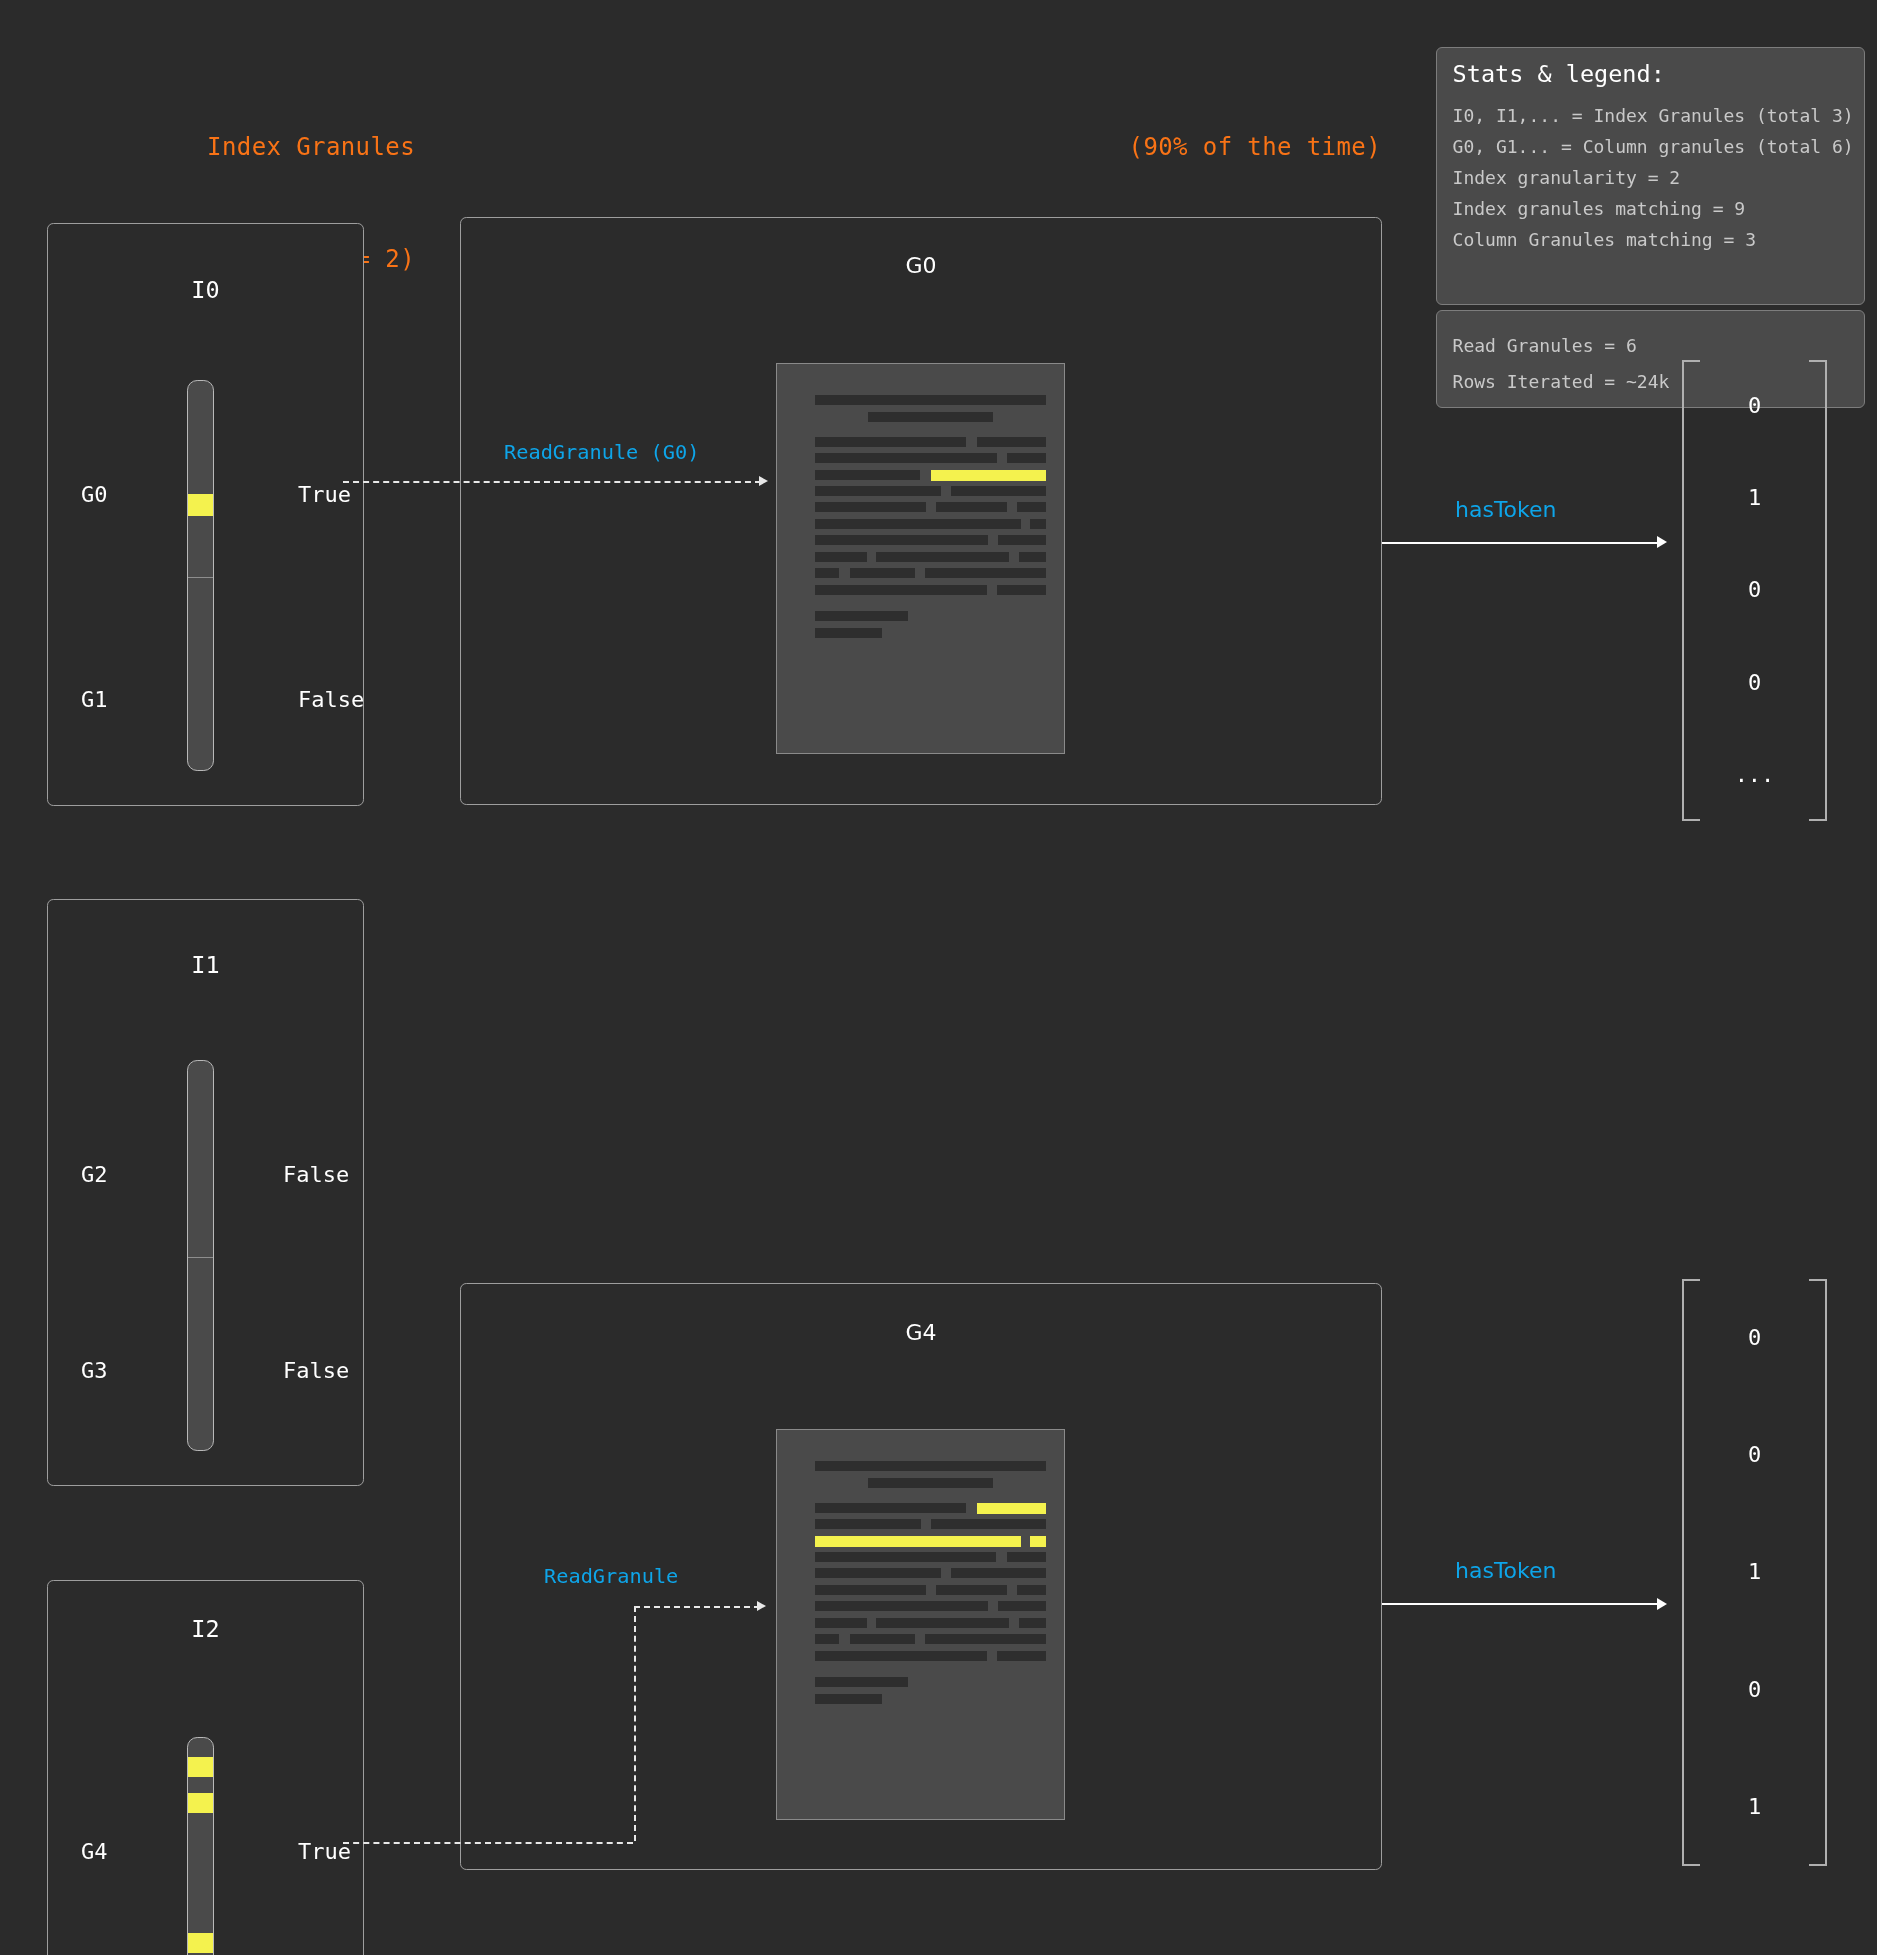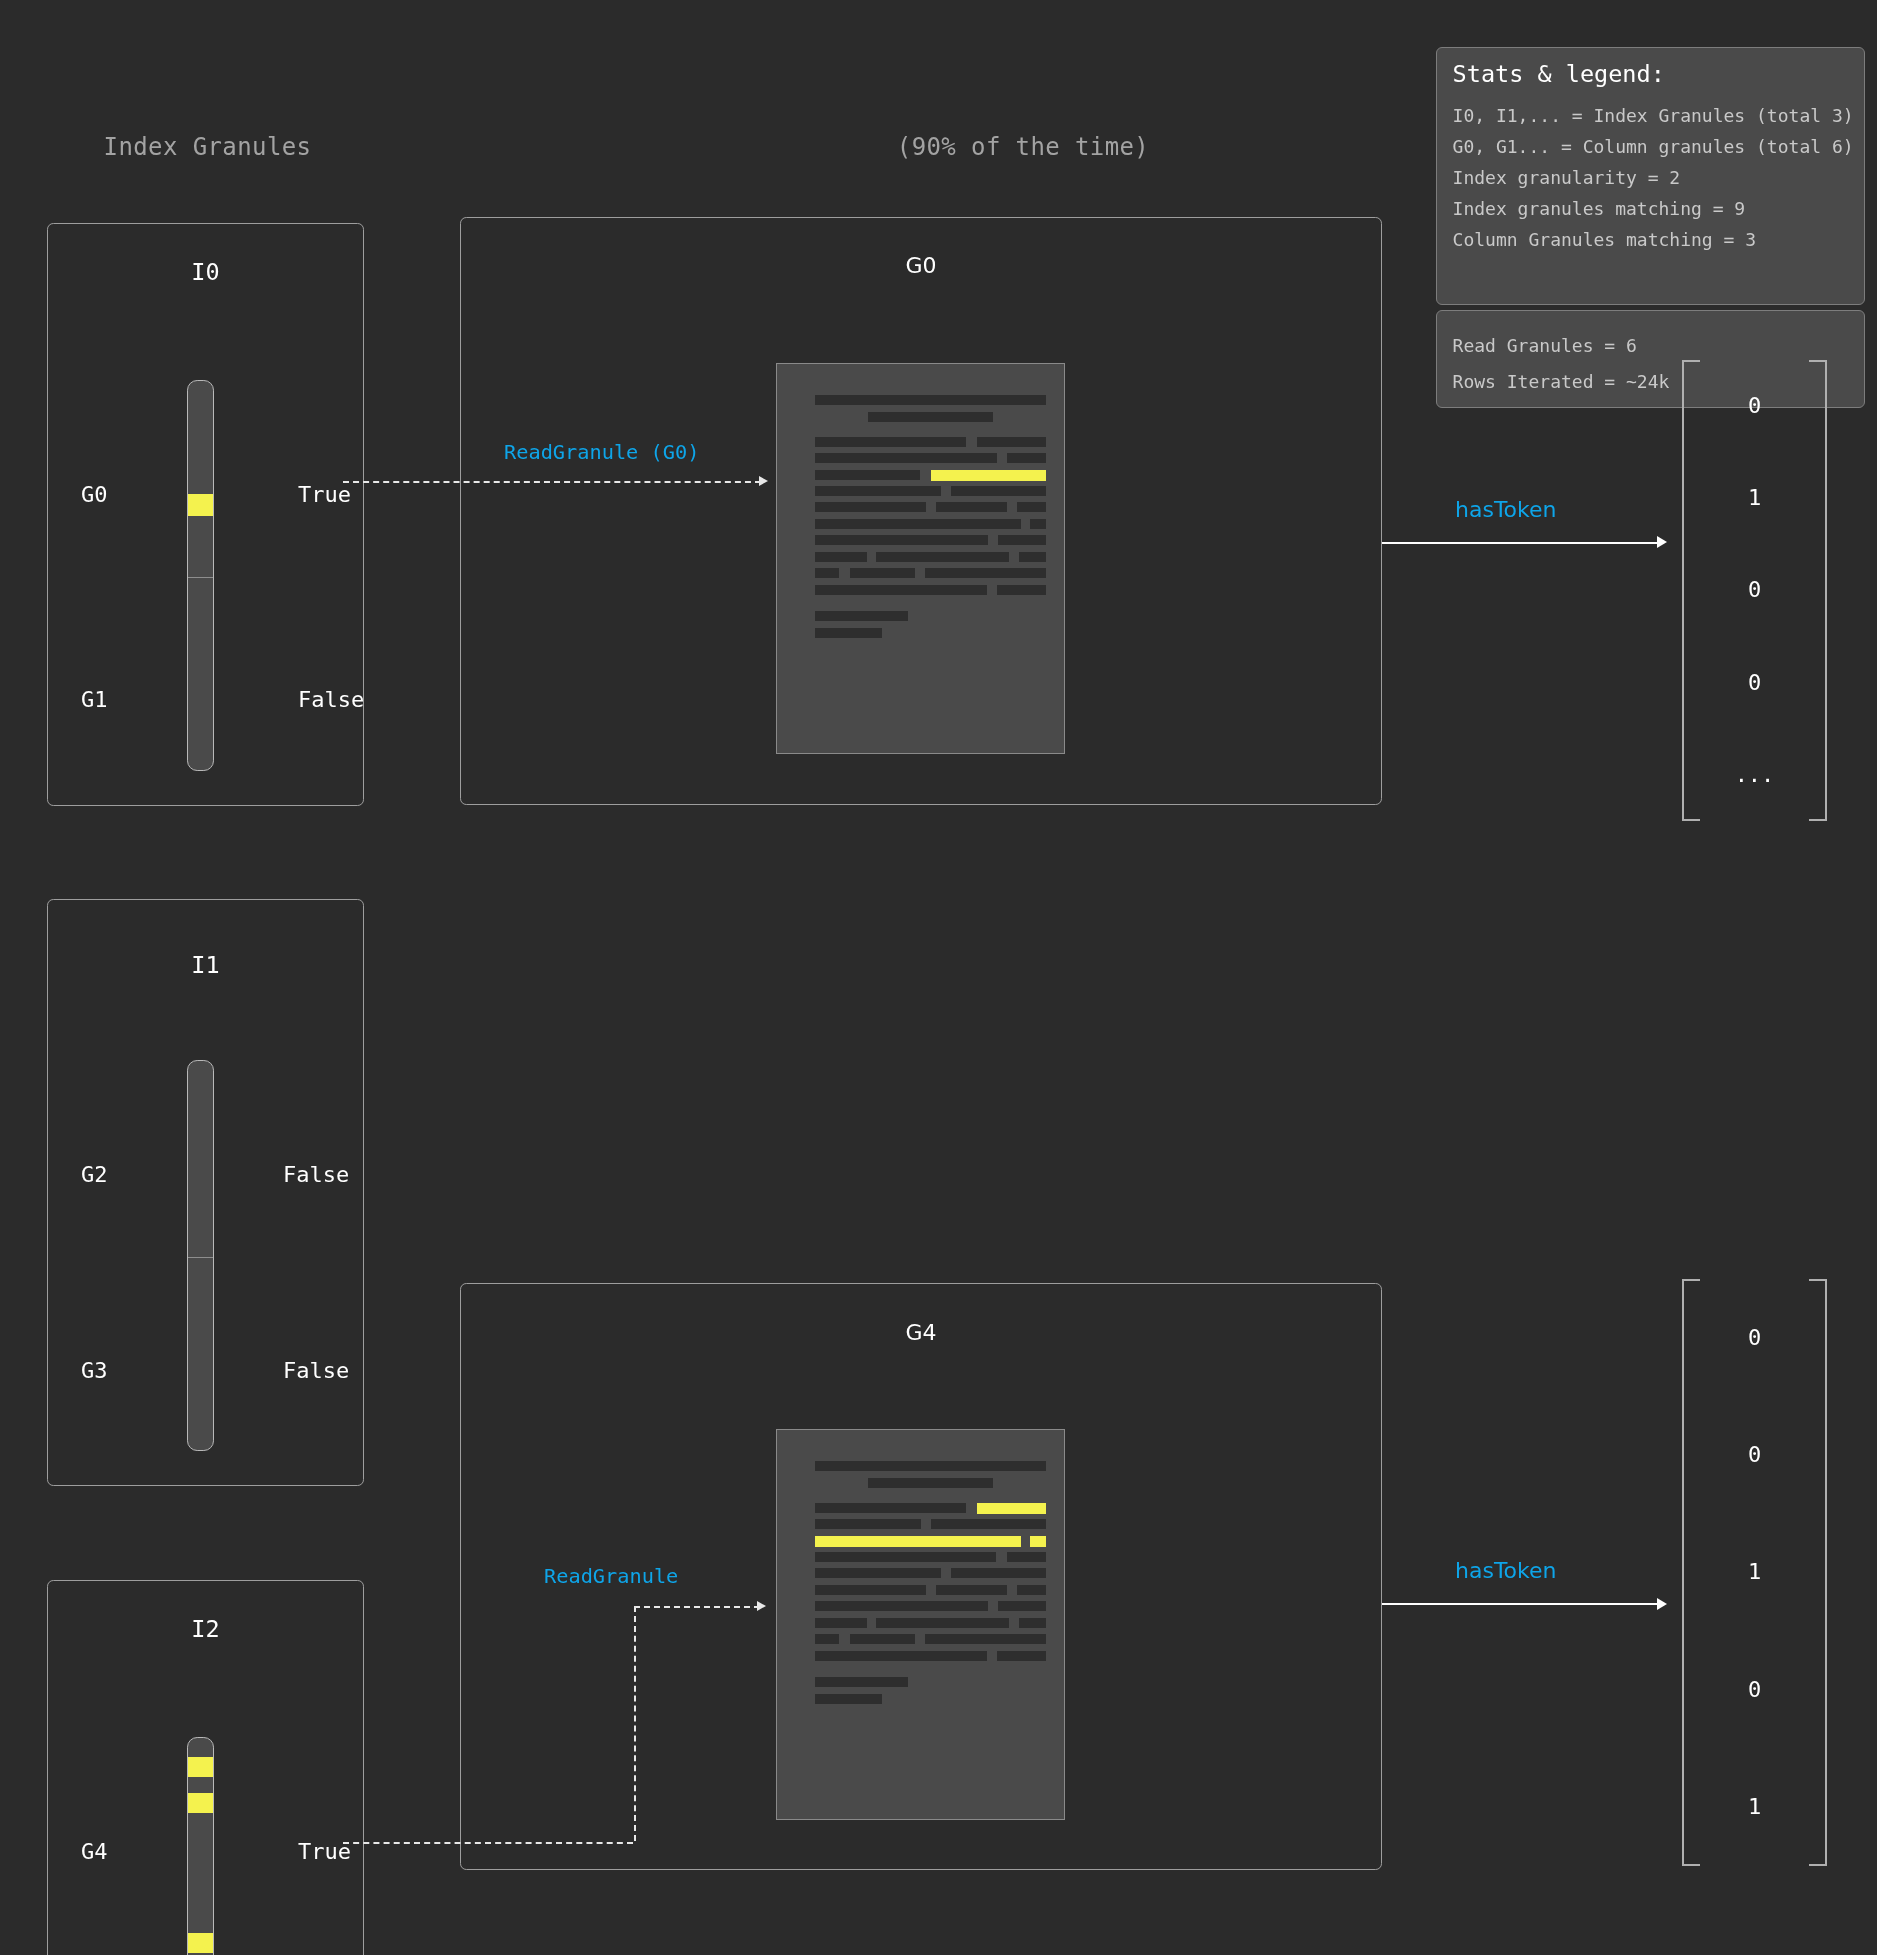--- a/index.html
+++ b/index.html
@@ -1,21 +1,21 @@
 <!DOCTYPE html>
 <html style="font-size:6.3px"><head>
 <meta charset="utf-8">
 <style>
   html,body{margin:0;padding:0;background:#2b2b2b;}
   body{width:1877px;height:2833px;position:relative;overflow:hidden;
        font-family:"DejaVu Sans Mono","Liberation Mono",monospace;color:#ffffff;}
 
   
-  .col-head{position:absolute;text-align:center;font-size:24px;line-height:1.55;
-            letter-spacing:0.4px;color:#a3a3a3;white-space:pre;}
+  .col-head{position:absolute;text-align:right;font-size:24px;line-height:1.55;
+            letter-spacing:0.4px;color:#f97316;white-space:pre;}
 
   
   .legend-box{position:absolute;background:#4a4a4a;border:0.8px solid #7d7d7d;
               border-radius:6px;box-sizing:border-box;padding:11.7px 15.6px;margin-top:32px;}
   .legend-title{font-size:23.5px;color:#ffffff;margin-bottom:13.3px;}
   .legend-row{font-size:18px;color:#c9c9c9;line-height:1.72;white-space:pre;}
   .stats-row{font-size:18px;color:#c9c9c9;line-height:2.0;white-space:pre;}
 
   
   .panel{position:absolute;background:#2b2b2b;border:0.8px solid #9e9e9e;
@@ -77,21 +77,21 @@
   <div class="legend-row">Index granules matching = 9</div>
   <div class="legend-row">Column Granules matching = 3</div>
 </div>
 
 <div class="legend-box" style="left:1436px;top:278px;width:429px;height:98px;padding:17px 15.6px;">
   <div class="stats-row">Read Granules = 6</div>
   <div class="stats-row">Rows Iterated = ~24k</div>
 </div>
 
 <div class="panel" style="left:47px;top:223px;width:317px;height:583px;">
-  <div class="panel-title idx-title" style="top:34px;">I0</div>
+  <div class="panel-title idx-title" style="top:52px;">I0</div>
 
   <div class="capsule" style="left:139px;top:156px;width:27px;height:391px;">
     <div class="divider" style="top:196px;"></div>
     <div class="mark" style="left:0px;top:113px;width:27px;height:22px;"></div>
   </div>
 
   <div class="side-label" style="left:33px;top:258px;">G0</div>
   <div class="side-label" style="left:250px;top:258px;">True</div>
 
   <div class="side-label" style="left:33px;top:463px;">G1</div>

